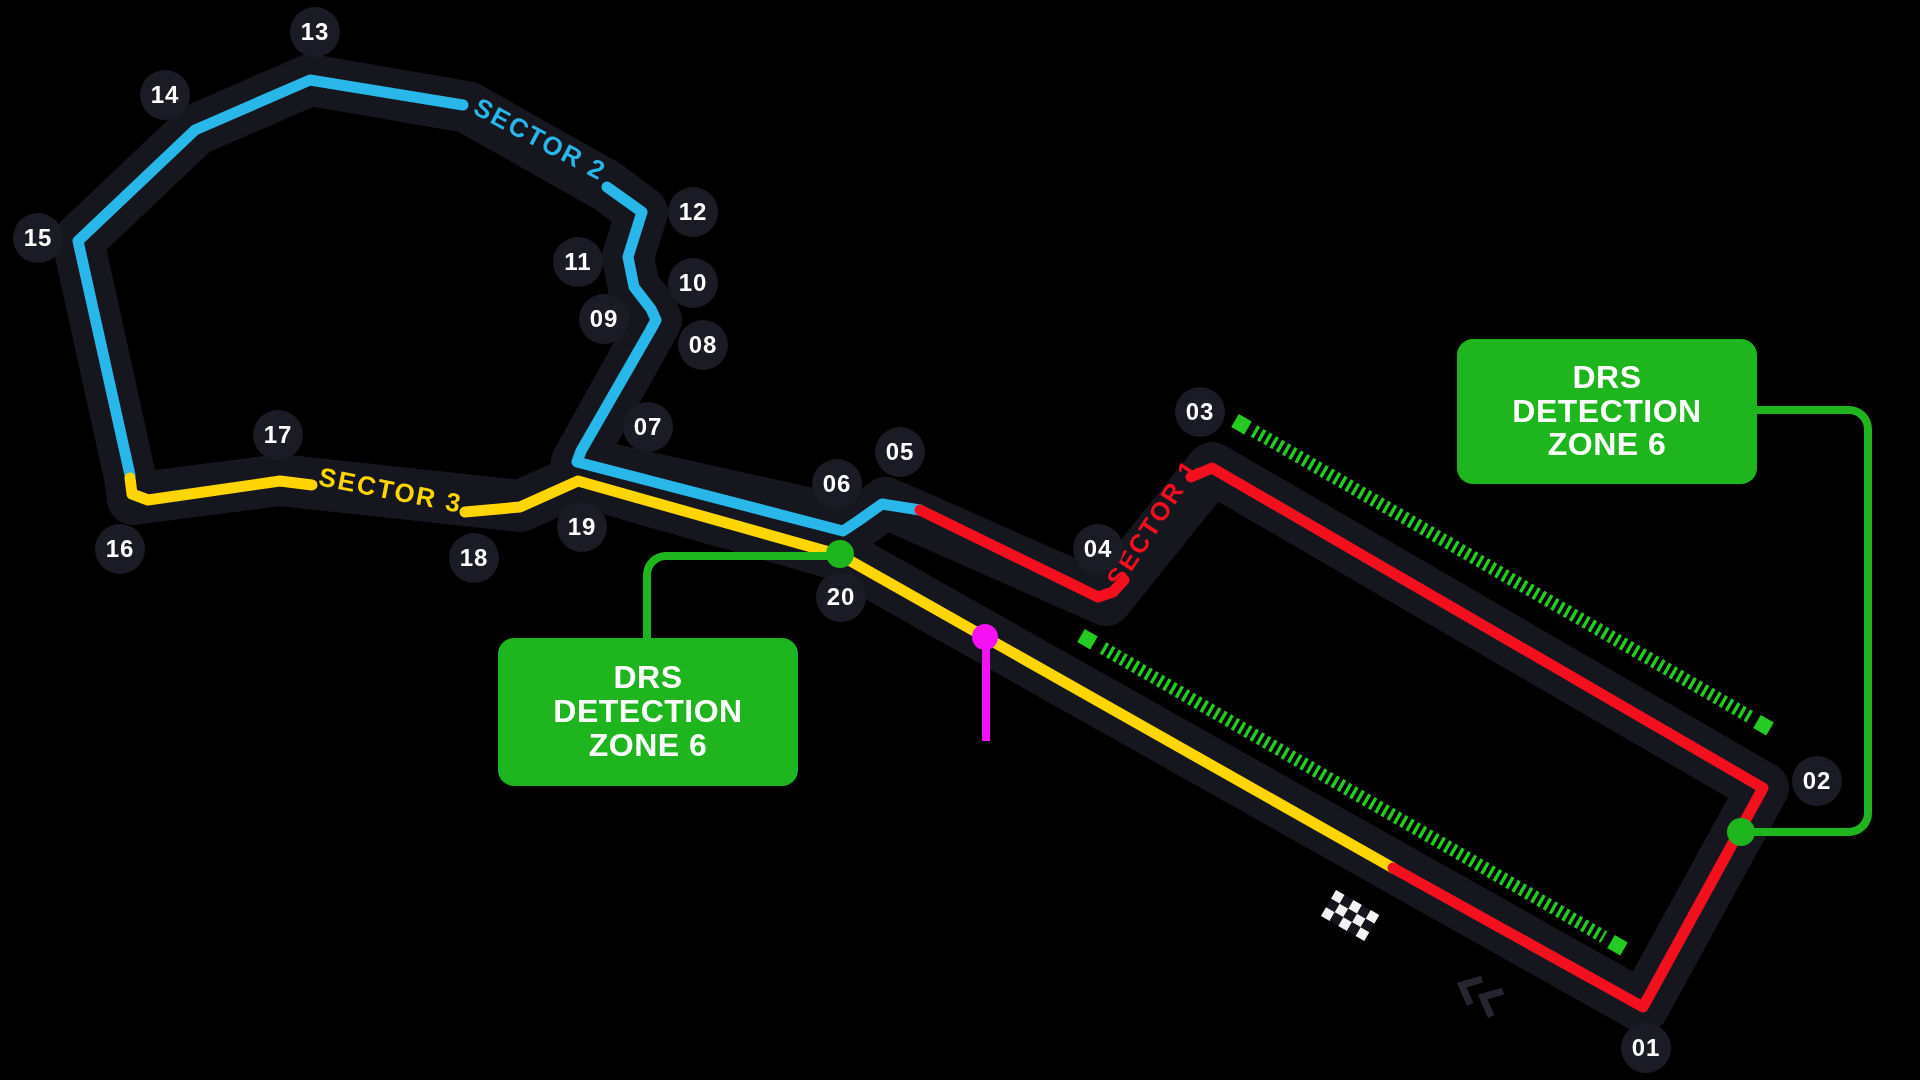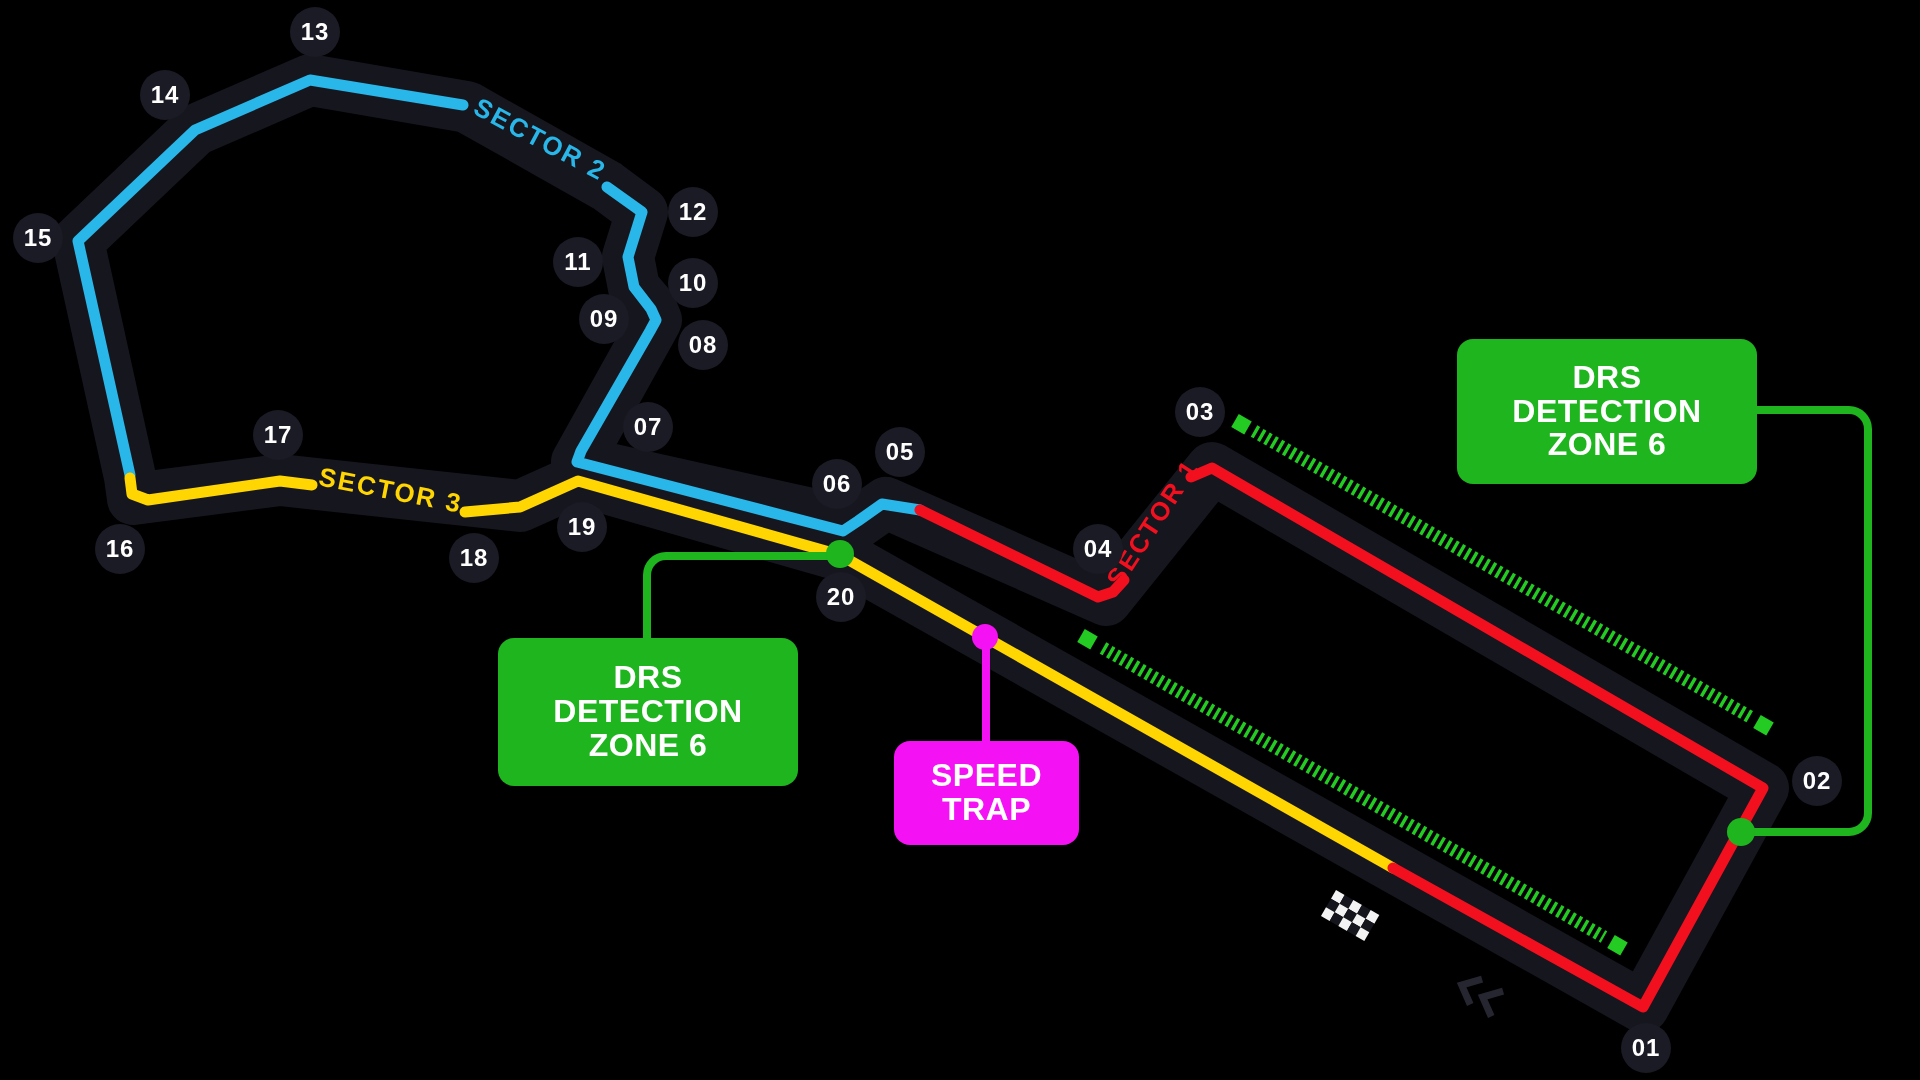--- a/index.html
+++ b/index.html
@@ -174,18 +174,14 @@
     <div>DETECTION</div>
     <div>ZONE 6</div>
   </div>
 
   <div class="callout drs-box" style="left:498px;top:638px;width:300px;height:148px;">
     <div>DRS</div>
     <div>DETECTION</div>
     <div>ZONE 6</div>
   </div>
 
-  <div class="callout speed-box" style="left:894px;top:741px;width:185px;height:104px;">
-    <div>SPEED</div>
-    <div>TRAP</div>
-  </div>
 
 </div>
 
 </body></html>

